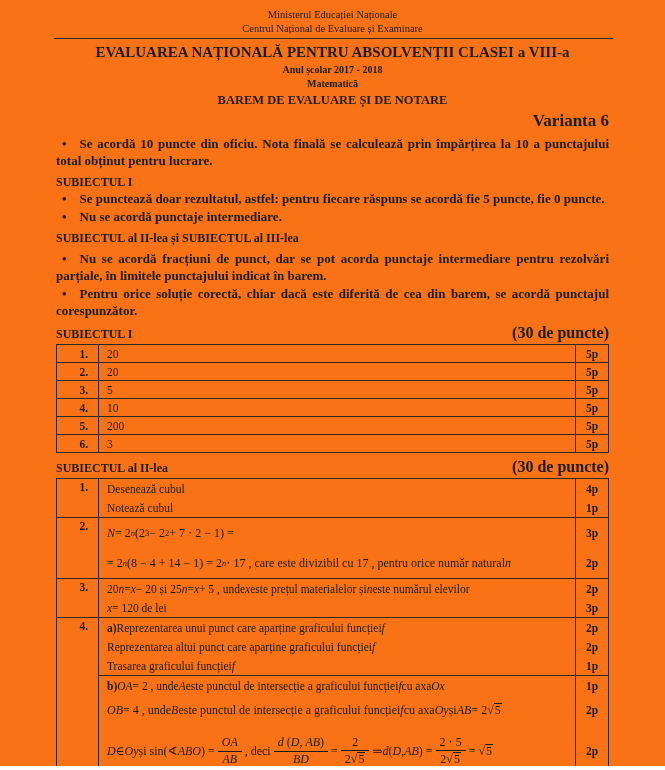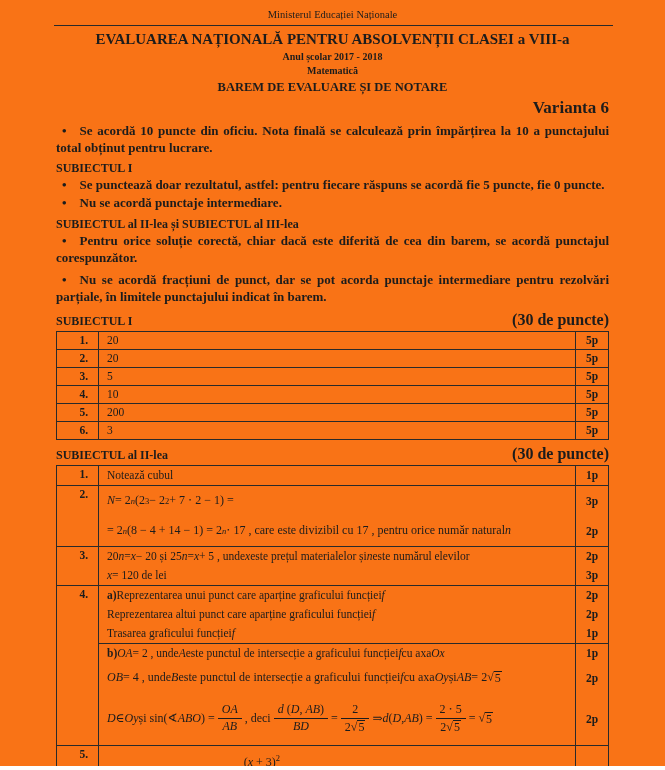--- a/index.html
+++ b/index.html
@@ -47,38 +47,39 @@
   .rd{display:inline-block;border-top:1px solid #1c1c1c;line-height:1.1;padding:0 1px;}
   i{font-style:italic;}
 </style>
 </head>
 <body>
 
 <div class="page">
 
   <div class="minihead">
     <div>Ministerul Educației Naționale</div>
+    <div>Centrul Național de Evaluare și Examinare</div>
   </div>
   <hr class="headrule">
 
   <div class="title1">EVALUAREA NAȚIONALĂ PENTRU ABSOLVENȚII CLASEI a VIII-a</div>
   <div class="title2">Anul școlar 2017 - 2018</div>
   <div class="title2">Matematică</div>
   <div class="title1b">BAREM DE EVALUARE ȘI DE NOTARE</div>
   <div class="variant">Varianta 6</div>
 
   <p class="bullet"><span class="dot">•</span><span>Se acordă 10 puncte din oficiu. Nota finală se calculează prin împărțirea la 10 a punctajului total obținut pentru lucrare.</span></p>
 
   <div class="rulehead">SUBIECTUL I</div>
   <p class="bullet tight"><span class="dot">•</span><span>Se punctează doar rezultatul, astfel: pentru fiecare răspuns se acordă fie 5 puncte, fie 0 puncte.</span></p>
   <p class="bullet tight"><span class="dot">•</span><span>Nu se acordă punctaje intermediare.</span></p>
 
   <div class="rulehead tight">SUBIECTUL al II-lea și SUBIECTUL al III-lea</div>
+  <p class="bullet"><span class="dot">•</span><span>Nu se acordă fracțiuni de punct, dar se pot acorda punctaje intermediare pentru rezolvări parțiale, în limitele punctajului indicat în barem.</span></p>
   <p class="bullet tight"><span class="dot">•</span><span>Pentru orice soluție corectă, chiar dacă este diferită de cea din barem, se acordă punctajul corespunzător.</span></p>
-  <p class="bullet"><span class="dot">•</span><span>Nu se acordă fracțiuni de punct, dar se pot acorda punctaje intermediare pentru rezolvări parțiale, în limitele punctajului indicat în barem.</span></p>
 
   <div class="secline">
     <span class="sechead">SUBIECTUL I</span>
     <span class="secpts">(30 de puncte)</span>
   </div>
 
   <div class="tbl t1">
     <div class="trow">
       <div class="numcol">1.</div>
       <div class="anscol">20</div>
@@ -114,20 +115,24 @@
   <div class="secline">
     <span class="sechead">SUBIECTUL al II-lea</span>
     <span class="secpts">(30 de puncte)</span>
   </div>
 
   <div class="tbl t2">
 
     <div class="trow">
       <div class="numcol">1.</div>
       <div class="tbody2">
+        <div class="tline">
+          <div class="tcontent">Desenează cubul</div>
+          <div class="ptscol">4p</div>
+        </div>
         <div class="tline">
           <div class="tcontent">Notează cubul</div>
           <div class="ptscol">1p</div>
         </div>
       </div>
     </div>
 
     <div class="trow">
       <div class="numcol">2.</div>
       <div class="tbody2">

